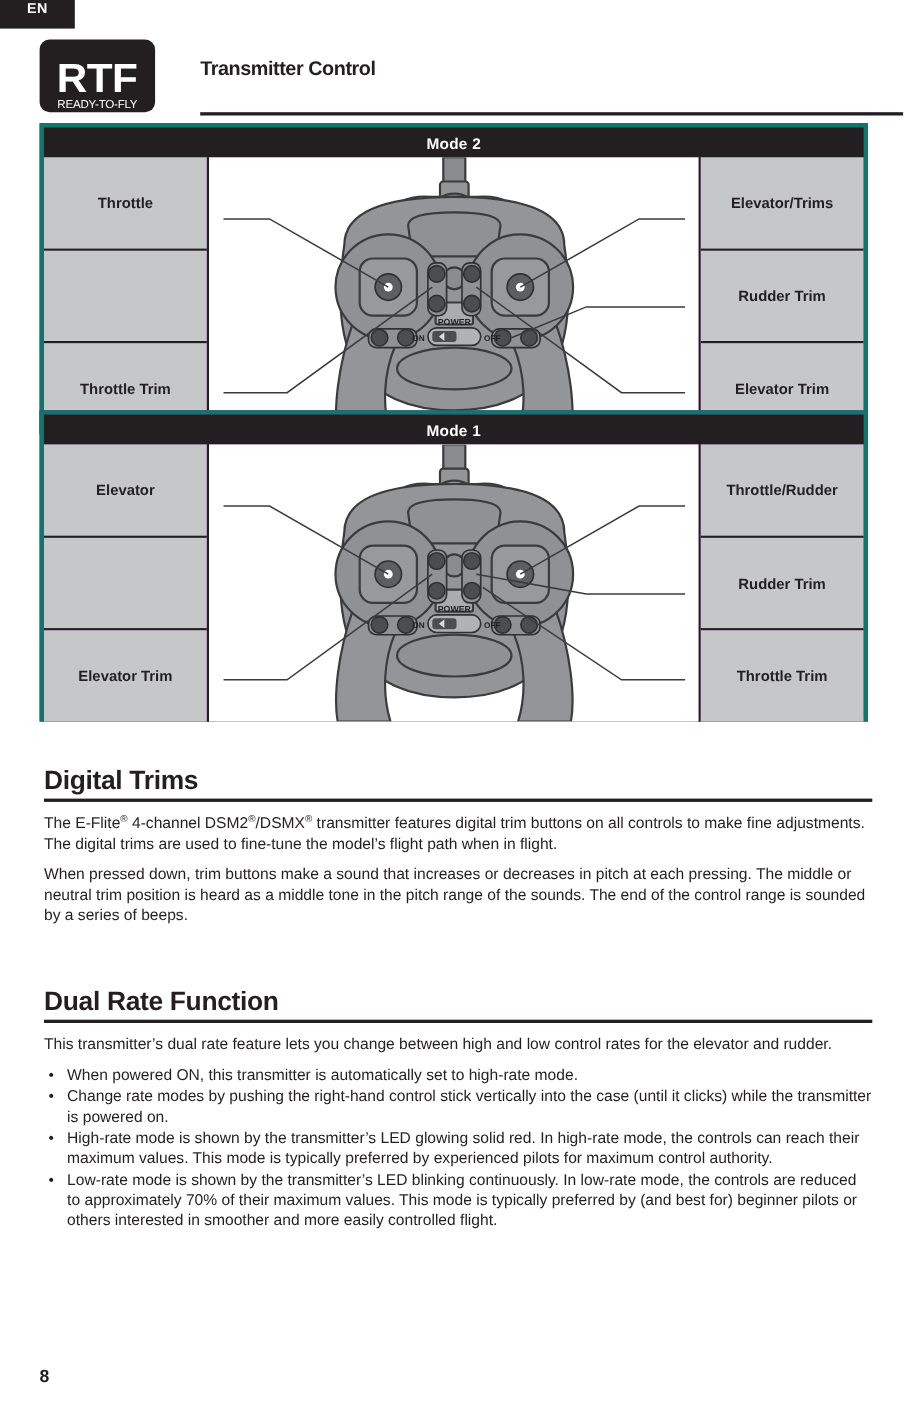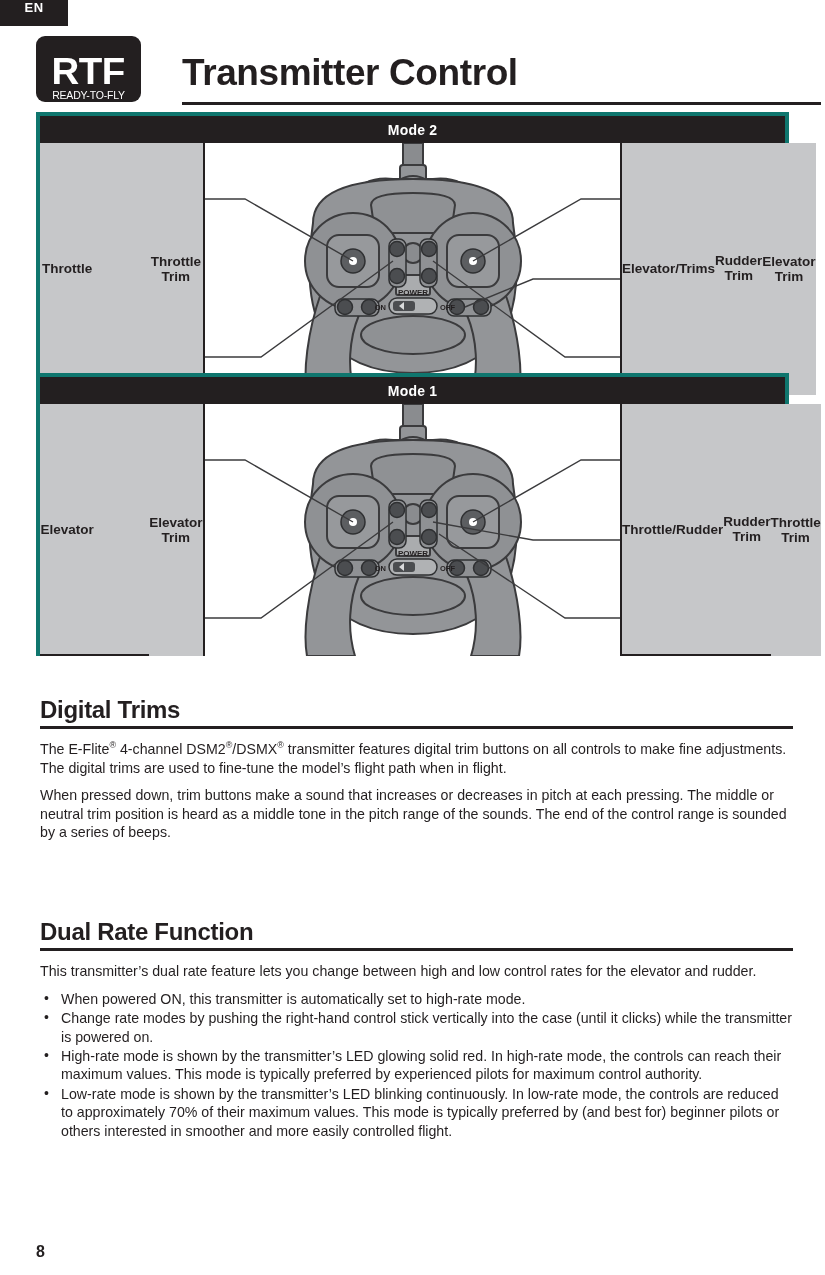--- a/index.html
+++ b/index.html
@@ -70,21 +70,21 @@
     font-size: 10.5px;
     font-weight: normal;
     line-height: 1.1;
     letter-spacing: -0.2px;
     margin-top: 1px;
   }
   .header-title {
     position: absolute;
     left: 146px;
     top: 16px;
-    font-size: 37px;
+    font-size: 18px;
     font-weight: bold;
     letter-spacing: -0.4px;
     color: #231f20;
     text-align: center;
   }
   .header-rule {
     position: absolute;
     left: 146px;
     top: 66px;
     width: 639px;
@@ -114,23 +114,23 @@
     align-items: center;
     justify-content: center;
     letter-spacing: .2px;
   }
   .mode-body {
     position: relative;
     height: 252px;
     display: flex;
   }
   .label-col {
-    width: 165px;
-    display: flex;
-    flex-direction: row;
+    width: 150px;
+    display: flex;
+    flex-direction: column;
     flex: none;
     box-sizing: border-box;
   }
   .label-col.left { border-right: 2px solid #231f20; }
   .label-col.right { border-left: 2px solid #231f20; }
   .label-cell {
     flex: 1 1 0;
     background: #c6c7c9;
     border-bottom: 2px solid #231f20;
     display: flex;
@@ -206,21 +206,21 @@
   }
   ul.bullets li::before {
     content: "\2022";
     position: absolute;
     left: 4px;
     top: -1px;
     font-size: 14px;
   }
 
   #digital-trims-section { top: 697px; }
-  #dual-rate-section { top: 898px; margin-top: 21px; }
+  #dual-rate-section { top: 898px; }
 
   .page-number {
     position: absolute;
     left: 36px;
     top: 1243px;
     font-size: 16px;
     font-weight: bold;
     color: #231f20;
   }
 </style>

